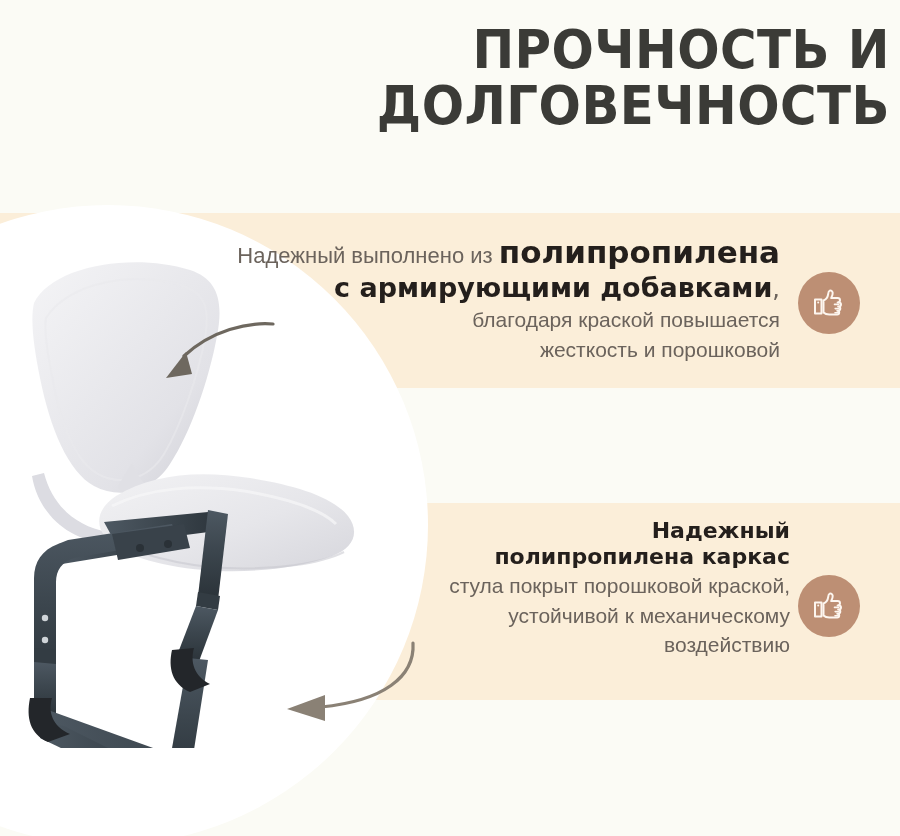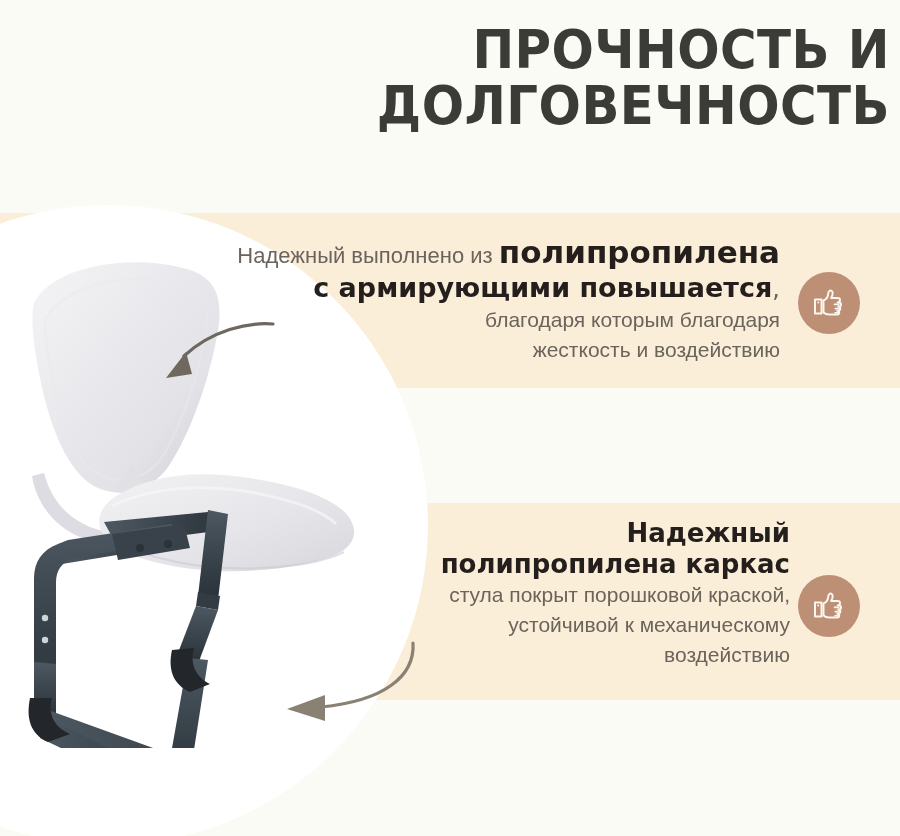--- a/index.html
+++ b/index.html
@@ -44,21 +44,21 @@
 
   #feature-1-text{left:180px;top:232px;width:600px;}
   #feature-1-text .ln1{font-size:22px;color:#6b635c;line-height:1.3;}
   #feature-1-text .ln1 b{font-size:31px;color:#241f1c;font-weight:800;font-family:"DejaVu Sans","Liberation Sans",sans-serif;}
   #feature-1-text .ln2{font-size:27px;color:#241f1c;font-weight:800;line-height:1.22;font-family:"DejaVu Sans","Liberation Sans",sans-serif;}
   #feature-1-text .ln2 .comma{font-weight:400;font-size:24px;color:#6b635c;}
   #feature-1-text .ln3,#feature-1-text .ln4{font-size:21px;color:#6b635c;line-height:1.42;}
 
   #feature-2-text{left:300px;top:518px;width:490px;}
   #feature-2-text .ln1,#feature-2-text .ln2{
-    font-size:26px;color:#241f1c;font-weight:800;line-height:1.20;
+    font-size:22px;color:#241f1c;font-weight:800;line-height:1.20;
     font-family:"DejaVu Sans","Liberation Sans",sans-serif;
   }
   #feature-2-text .ln3,#feature-2-text .ln4,#feature-2-text .ln5{
     font-size:21px;color:#6b635c;line-height:1.42;font-weight:400;
   }
 
   
   .badge{
     position:absolute;width:62px;height:62px;border-radius:50%;
     background:#bd8f74;display:flex;align-items:center;justify-content:center;
@@ -178,24 +178,24 @@
   <div id="headline">
     <span class="l">ПРОЧНОСТЬ И</span>
     <span class="l">ДОЛГОВЕЧНОСТЬ</span>
   </div>
 
   <div class="feature-text" id="feature-1-text">
     <div class="row ln1">
       <span>Надежный выполнено из </span><b>полипропилена</b>
     </div>
     <div class="row ln2">
-      <span>с армирующими повышается</span><span class="comma">,</span>
+      <span>с армирующими добавками</span><span class="comma">,</span>
     </div>
-    <div class="row ln3">благодаря которым благодаря</div>
-    <div class="row ln4">жесткость и воздействию</div>
+    <div class="row ln3">благодаря краской повышается</div>
+    <div class="row ln4">жесткость и порошковой</div>
   </div>
 
   <div class="feature-text" id="feature-2-text">
     <div class="row ln1">Надежный</div>
     <div class="row ln2">полипропилена каркас</div>
     <div class="row ln3">стула покрыт порошковой краской,</div>
     <div class="row ln4">устойчивой к механическому</div>
     <div class="row ln5">воздействию</div>
   </div>
 

